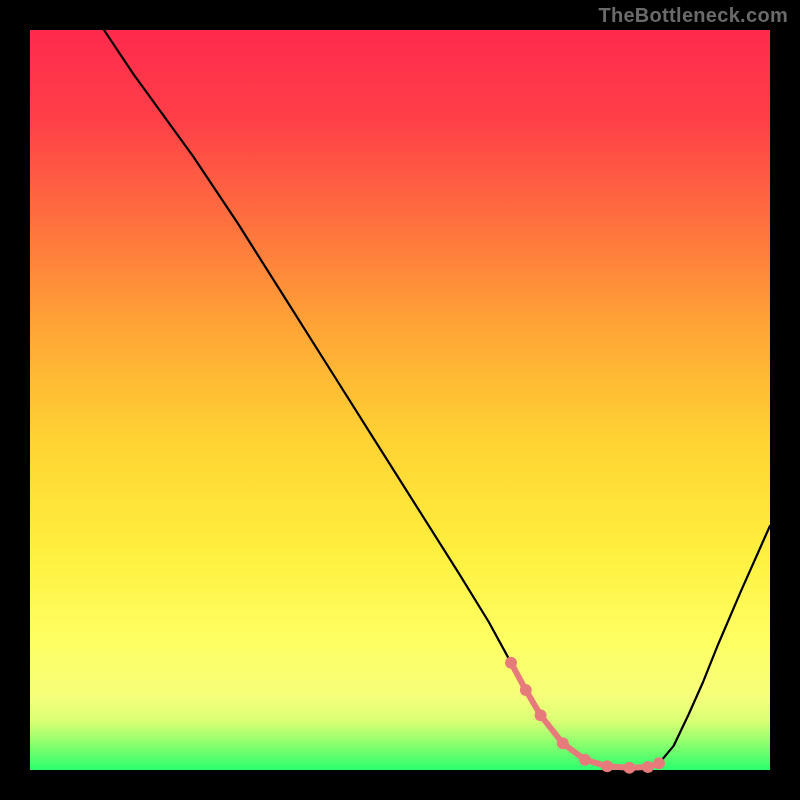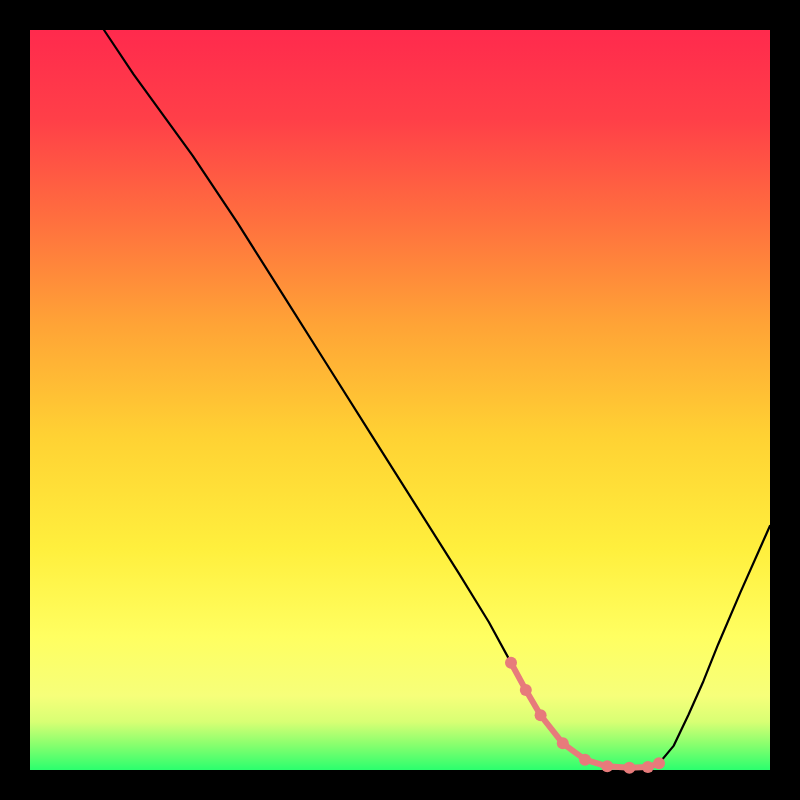--- a/index.html
+++ b/index.html
@@ -29,20 +29,21 @@
   }
   svg {
     position: absolute;
     top: 0;
     left: 0;
   }
 </style>
 </head>
 <body>
 <div class="container">
+  <div class="watermark">TheBottleneck.com</div>
   <svg id="chart-svg" width="800" height="800">
       <defs>
         <linearGradient id="bg-grad" x1="0" y1="0" x2="0" y2="1">
           <stop offset="0%" stop-color="#ff2a4d"></stop>
           <stop offset="12%" stop-color="#ff3f48"></stop>
           <stop offset="25%" stop-color="#ff6d3f"></stop>
           <stop offset="40%" stop-color="#ffa436"></stop>
           <stop offset="55.00000000000001%" stop-color="#ffd233"></stop>
           <stop offset="70%" stop-color="#ffef3d"></stop>
           <stop offset="82%" stop-color="#ffff61"></stop>

